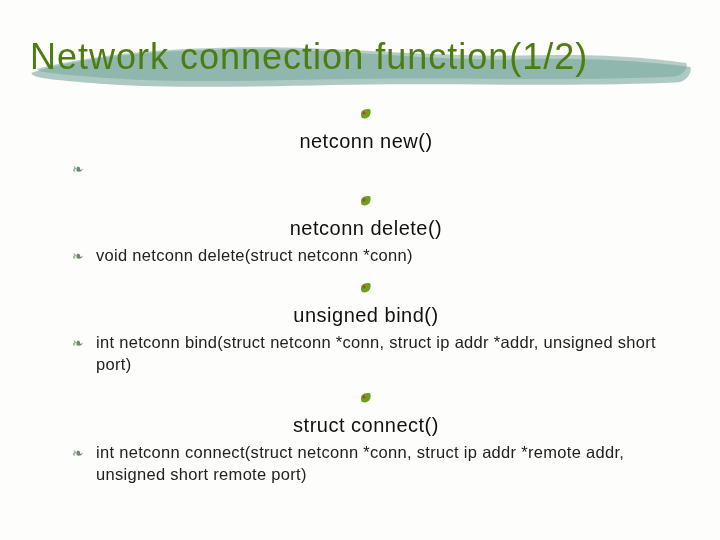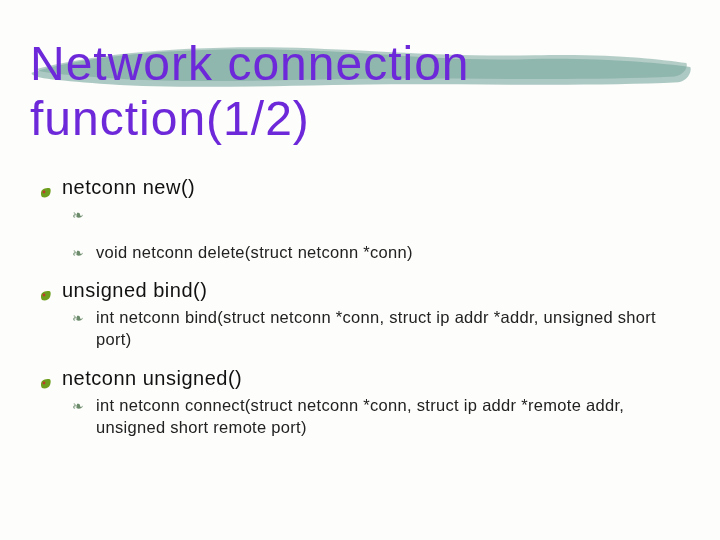--- a/index.html
+++ b/index.html
@@ -38,43 +38,44 @@
   .brush {
     position: absolute;
     left: -6px;
     right: -6px;
     top: 4px;
     bottom: -2px;
     pointer-events: none;
   }
   .title {
     position: relative;
-    font-size: 48px;
+    font-size: 36px;
     letter-spacing: 1px;
-    color: #6d28d9;
+    color: #4d7c0f;
     font-weight: 400;
     z-index: 2;
     padding: 4px 2px 2px 2px;
   }
   .content {
     position: relative;
     z-index: 2;
     padding-left: 12px;
   }
   .item {
     margin-bottom: 16px;
   }
   .item-head {
     display: flex;
-    align-items: flex-end;
+    align-items: center;
     gap: 10px;
     font-size: 20px;
     letter-spacing: 0.5px;
     color: #111;
     margin-bottom: 4px;
+    flex-direction: column;
   }
   .bullet-main {
     width: 12px;
     height: 12px;
     display: inline-block;
   }
   .sub {
     display: flex;
     align-items: flex-start;
     gap: 10px;
@@ -114,20 +115,27 @@
           <circle cx="4" cy="5" r="1.4" fill="#c0392b"></circle>
         </svg>
         <span>netconn new()</span>
       </div>
       <div class="sub">
         <span class="bullet-sub">❧</span>
       </div>
     </div>
 
     <div class="item">
+      <div class="item-head">
+        <svg class="bullet-main" viewBox="0 0 12 12">
+          <path d="M1 6 C 1 2, 5 1, 9 1 C 11 1, 11 4, 10 7 C 9 10, 5 11, 2 10 C 1 9, 1 7, 1 6 Z" fill="#6e9e1e"></path>
+          <circle cx="4" cy="5" r="1.4" fill="#c0392b"></circle>
+        </svg>
+        <span>netconn delete()</span>
+      </div>
       <div class="sub">
         <span class="bullet-sub">❧</span>
         <span>void netconn delete(struct netconn *conn)</span>
       </div>
     </div>
 
     <div class="item">
       <div class="item-head">
         <svg class="bullet-main" viewBox="0 0 12 12">
           <path d="M1 6 C 1 2, 5 1, 9 1 C 11 1, 11 4, 10 7 C 9 10, 5 11, 2 10 C 1 9, 1 7, 1 6 Z" fill="#6e9e1e"></path>
@@ -140,21 +148,21 @@
         <span>int netconn bind(struct netconn *conn, struct ip addr *addr, unsigned short port)</span>
       </div>
     </div>
 
     <div class="item">
       <div class="item-head">
         <svg class="bullet-main" viewBox="0 0 12 12">
           <path d="M1 6 C 1 2, 5 1, 9 1 C 11 1, 11 4, 10 7 C 9 10, 5 11, 2 10 C 1 9, 1 7, 1 6 Z" fill="#6e9e1e"></path>
           <circle cx="4" cy="5" r="1.4" fill="#c0392b"></circle>
         </svg>
-        <span>netconn unsigned()</span>
+        <span>struct connect()</span>
       </div>
       <div class="sub">
         <span class="bullet-sub">❧</span>
         <span>int netconn connect(struct netconn *conn, struct ip addr *remote addr, unsigned short remote port)</span>
       </div>
     </div>
 
   </div>
 </div>
 

